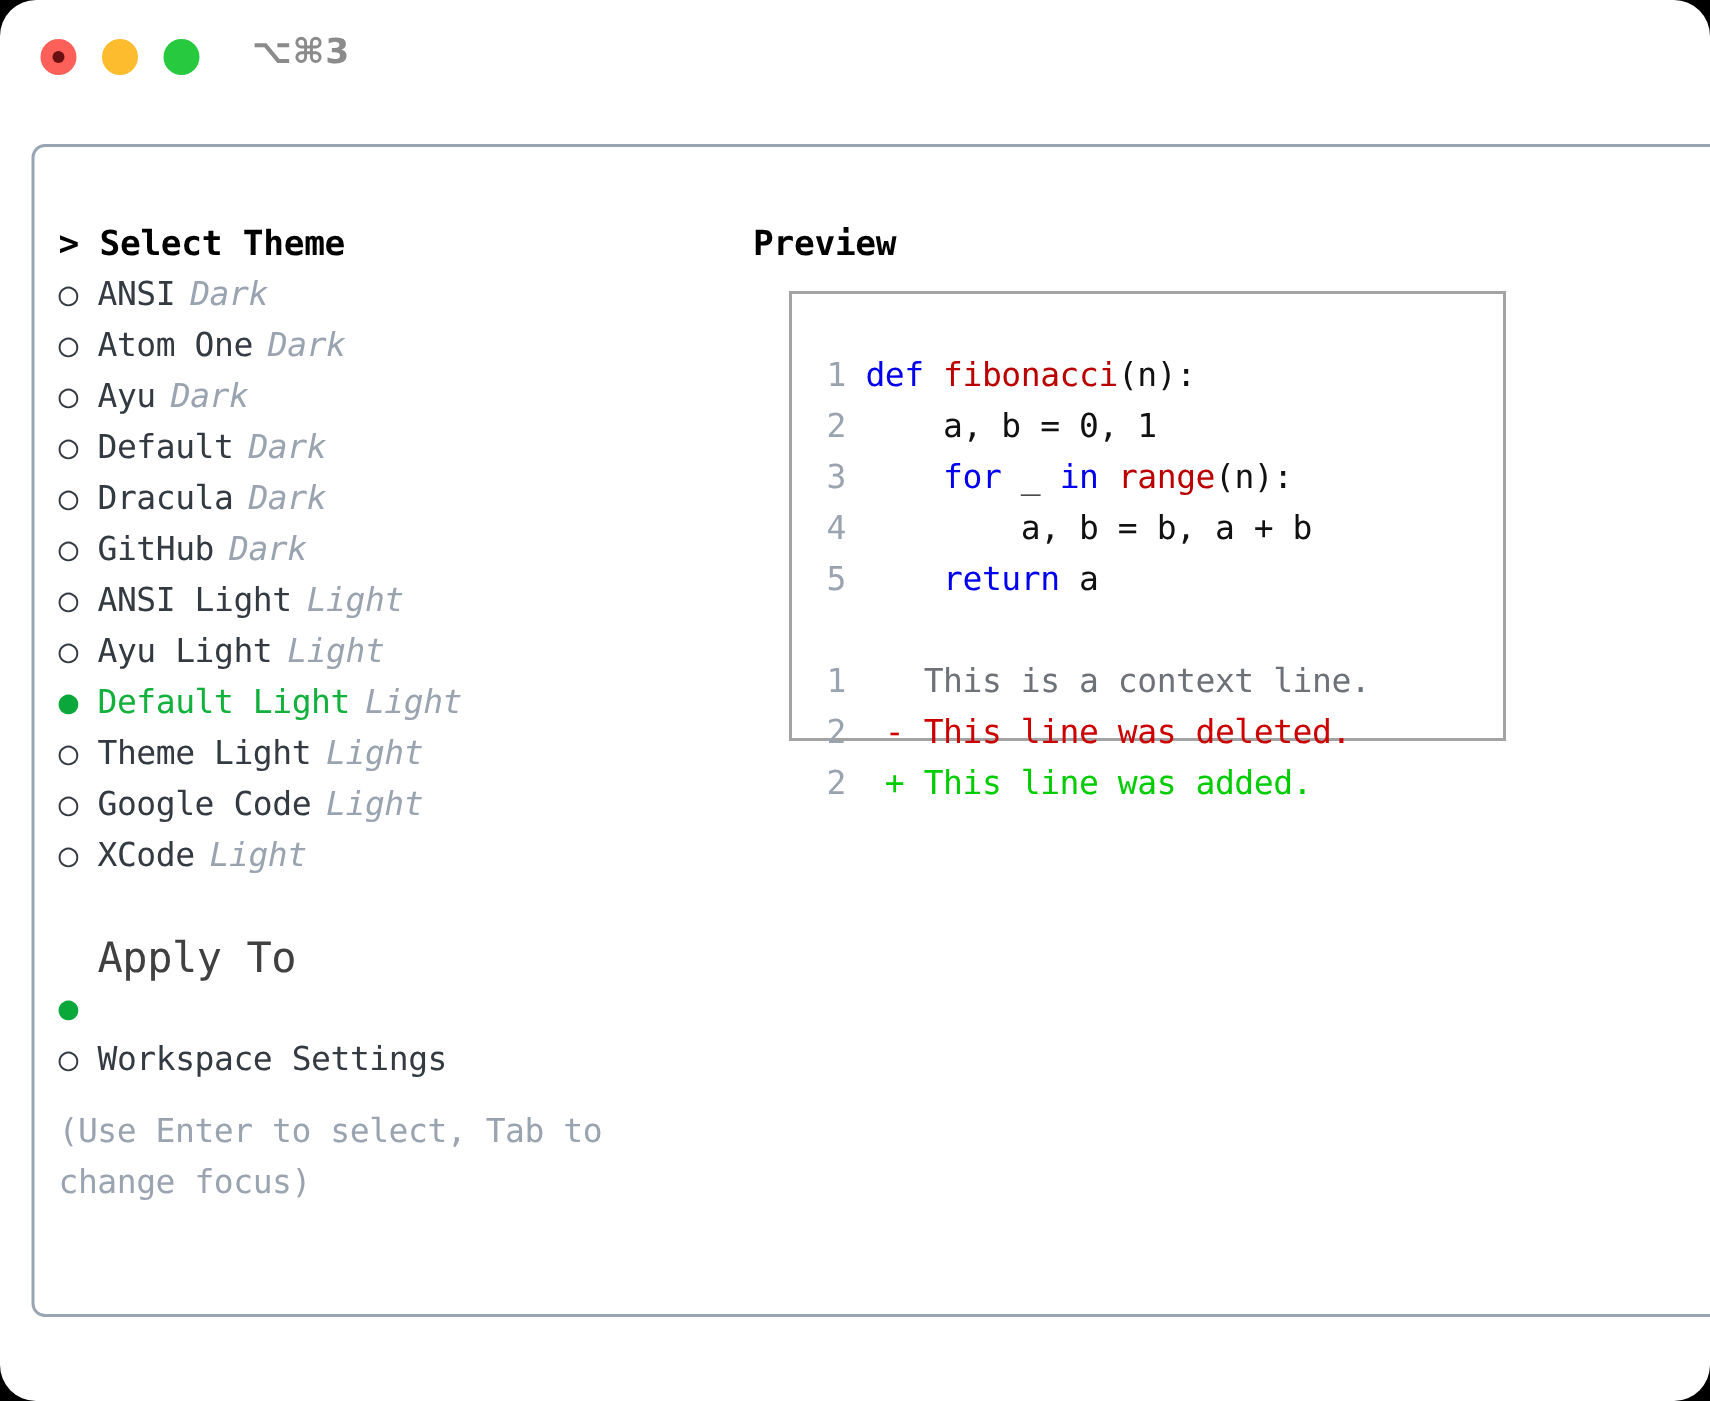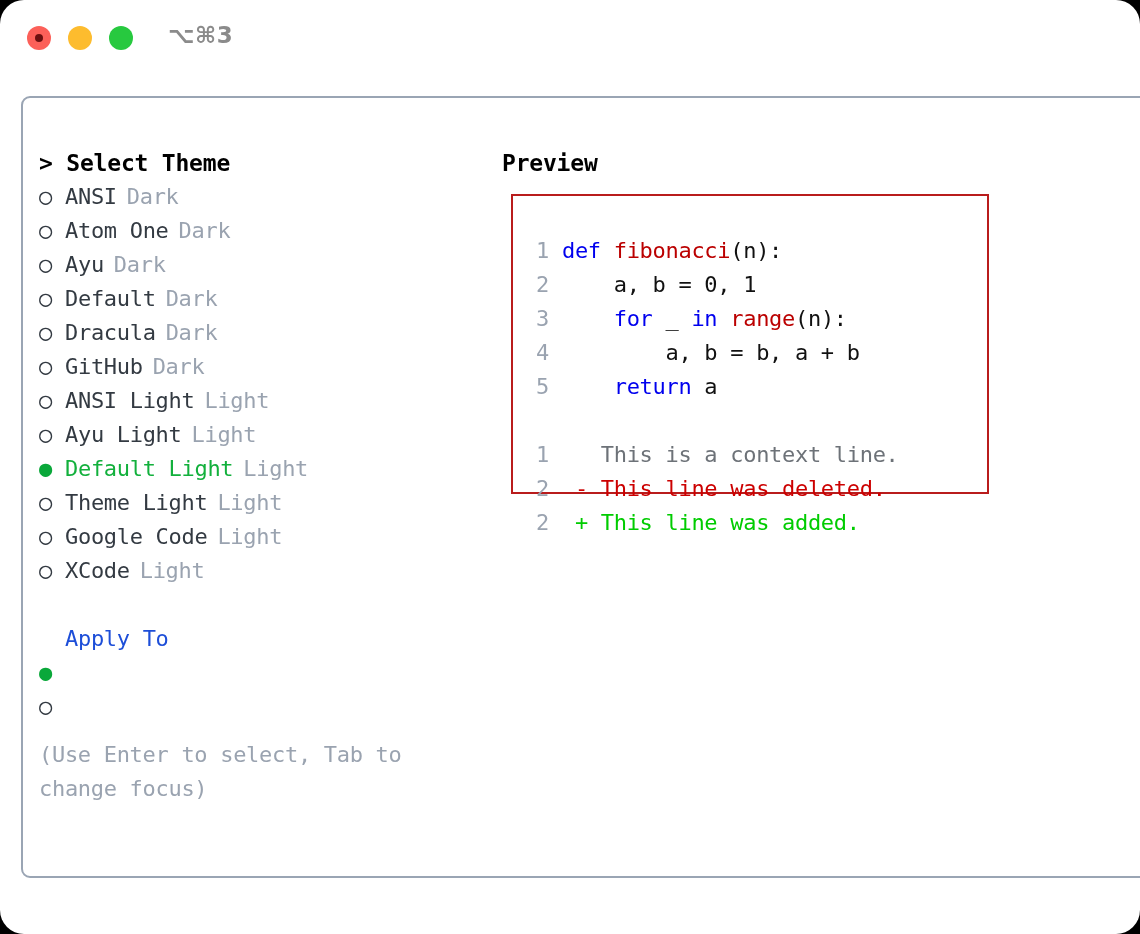--- a/index.html
+++ b/index.html
@@ -130,27 +130,28 @@
     flex: 0 0 26px;
     font-size: 22px;
     color: #333a42;
   }
   .marker.sel { color: #0aa83a; }
   .opt-label { color: #333a42; }
   .opt-row.sel .opt-label { color: #12b03c; }
   .opt-kind {
     color: #9aa3b0;
     margin-left: 10px;
+    font-style: italic;
   }
 
   .group-gap { height: 34px; }
 
   .apply-head {
-    font-size: 22px;
-    color: #1d4ed8;
+    font-size: 28px;
+    color: #404040;
     line-height: 34px;
     padding-left: 26px;
     white-space: pre;
     letter-spacing: -0.3px;
   }
 
   .hint {
     margin-top: 14px;
     font-size: 22px;
     color: #9aa3b0;
@@ -169,24 +170,24 @@
   .preview-head {
     font-size: 23px;
     font-weight: 700;
     color: #000000;
     line-height: 34px;
     white-space: pre;
     letter-spacing: -0.2px;
   }
   .preview-box {
     margin-top: 14px;
-    margin-left: 9px;
+    margin-left: 24px;
     width: 478px;
     height: 300px;
-    border: 2px solid #b91c1c;
+    border: 2px solid #a3a3a3;
     box-sizing: border-box;
     background: #ffffff;
     position: relative;
   }
   .code {
     position: absolute;
     left: 14px;
     top: 38px;
     font-size: 22px;
     line-height: 34px;
@@ -241,21 +242,21 @@
             <li class="opt-row"><span class="marker">○</span><span class="opt-label">Theme Light</span><span class="opt-kind">Light</span></li>
             <li class="opt-row"><span class="marker">○</span><span class="opt-label">Google Code</span><span class="opt-kind">Light</span></li>
             <li class="opt-row"><span class="marker">○</span><span class="opt-label">XCode</span><span class="opt-kind">Light</span></li>
           </ul>
 
         <div class="group-gap"></div>
 
         <div class="apply-head">Apply To</div>
         <ul class="opt-list" id="apply-list">
             <li class="opt-row sel"><span class="marker sel">●</span></li>
-            <li class="opt-row"><span class="marker">○</span></li>
+            <li class="opt-row"><span class="marker">○</span><span class="opt-label">Workspace Settings</span></li>
           </ul>
 
         <div class="hint">(Use Enter to select, Tab to change focus)</div>
       </div>
 
       <div class="right-col">
         <div class="preview-head">Preview</div>
         <div class="preview-box">
           <div class="code" id="preview-code"><div class="code-line"><span class="lineno">1</span><span> </span><span class="tok-kw">def </span><span class="tok-fn">fibonacci</span><span class="tok-txt">(n):</span></div><div class="code-line"><span class="lineno">2</span><span> </span><span class="tok-txt">    a, b = 0, 1</span></div><div class="code-line"><span class="lineno">3</span><span> </span><span class="tok-txt">    </span><span class="tok-kw">for</span><span class="tok-txt"> _ </span><span class="tok-kw">in</span><span class="tok-txt"> </span><span class="tok-fn">range</span><span class="tok-txt">(n):</span></div><div class="code-line"><span class="lineno">4</span><span> </span><span class="tok-txt">        a, b = b, a + b</span></div><div class="code-line"><span class="lineno">5</span><span> </span><span class="tok-txt">    </span><span class="tok-kw">return</span><span class="tok-txt"> a</span></div><div class="spacer-line"></div><div class="code-line"><span class="lineno">1</span><span class="tok-ctx">   </span><span class="tok-ctx"> This is a context line.</span></div><div class="code-line"><span class="lineno">2</span><span class="tok-del">  -</span><span class="tok-del"> This line was deleted.</span></div><div class="code-line"><span class="lineno">2</span><span class="tok-add">  +</span><span class="tok-add"> This line was added.</span></div></div>
         </div>

